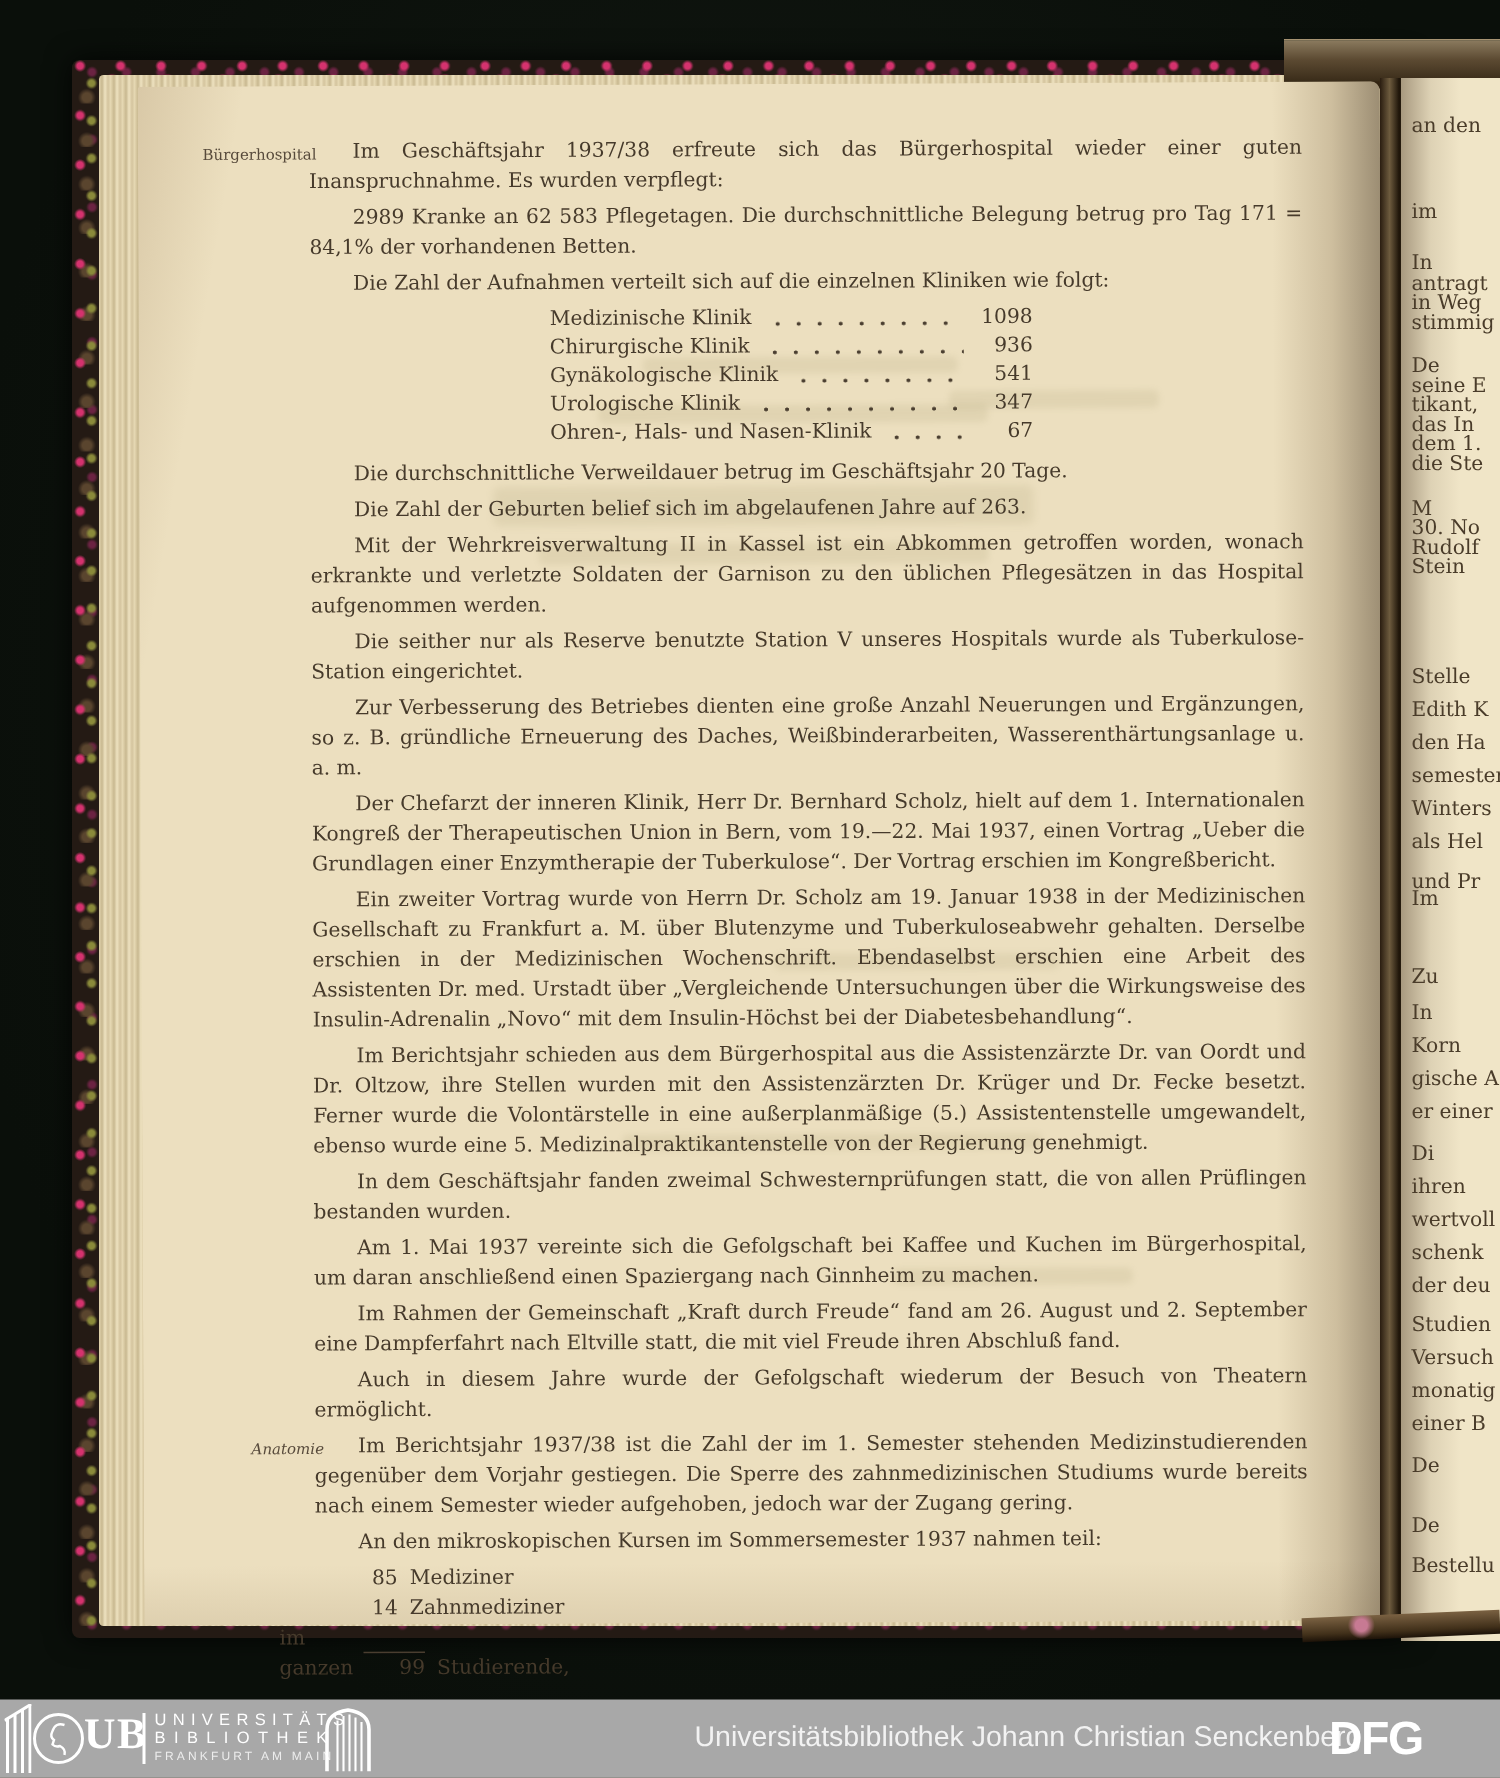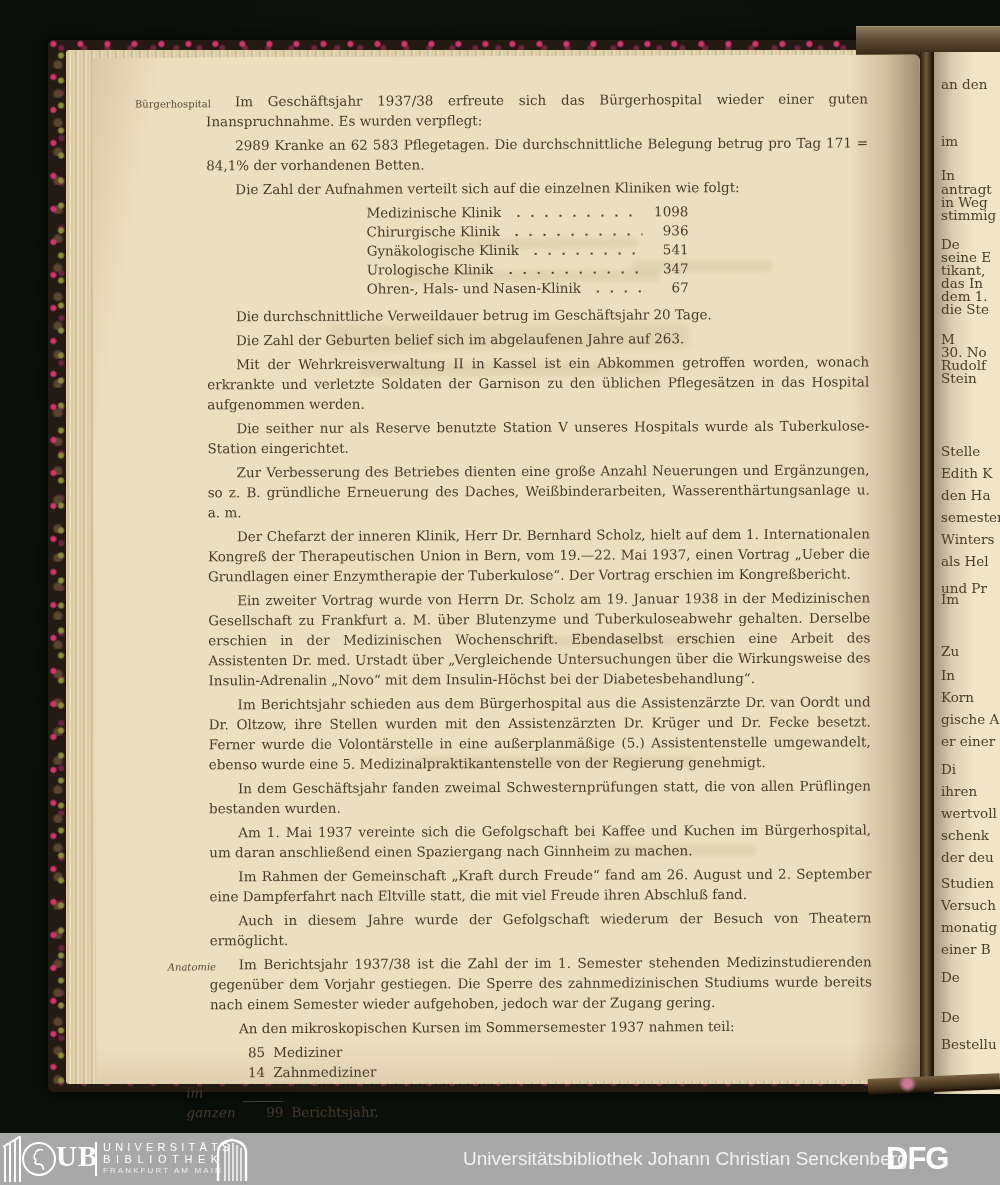--- a/index.html
+++ b/index.html
@@ -76,21 +76,21 @@
   .krow{display:flex;align-items:baseline;height:19px;}
   .klabel{white-space:nowrap;}
   .dots{flex:1;margin:0 6px;height:12px;align-self:flex-end;
     background-image:radial-gradient(circle,#4a3e30 1.1px,rgba(0,0,0,0) 1.4px);
     background-size:14px 8px;background-repeat:repeat-x;background-position:4px 70%;}
   .kval{width:40px;text-align:right;}
   
   .tally{margin-top:4px;}
   .trow{height:20px;}
   .tnum{display:inline-block;width:55px;text-align:right;margin-right:8px;}
-  .tprefix{display:inline-block;margin-left:-24px;width:56px;font-style:italic;}
+  .tprefix{display:inline-block;margin-left:-24px;width:56px;}
   .trow.total .tnum{width:23px;padding-left:18px;border-top:1.5px solid #4a3e30;}
   
   .ghost{position:absolute;background:#8f8656;opacity:.12;filter:blur(2px);border-radius:4px;}
   
   .footer{
     position:absolute;left:0;top:1133px;width:1000px;height:64px;background:#a8a8a8;
     font-family:"Liberation Sans", sans-serif;color:#fff;
   }
   .ub-lines{position:absolute;left:3px;top:3px;}
   .ub-circle{position:absolute;left:22px;top:9px;width:30px;height:30px;border:2px solid #fff;border-radius:50%;}
@@ -177,21 +177,21 @@
       <p class="para"><span>Auch in diesem Jahre wurde der Gefolgschaft wiederum der Besuch von Theatern ermöglicht.</span></p>
       <p class="para">
         <span class="marginalia m2">Anatomie</span>
         <span>Im Berichtsjahr 1937/38 ist die Zahl der im 1. Semester stehenden Medizinstudierenden gegenüber dem Vorjahr gestiegen. Die Sperre des zahnmedizinischen Studiums wurde bereits nach einem Semester wieder aufgehoben, jedoch war der Zugang gering.</span>
       </p>
       <p class="para"><span>An den mikroskopischen Kursen im Sommersemester 1937 nahmen teil:</span></p>
 
       <div class="tally">
         <div class="trow"><span class="tnum">85</span><span>Mediziner</span></div>
         <div class="trow"><span class="tnum">14</span><span>Zahnmediziner</span></div>
-        <div class="trow total"><span class="tprefix">im ganzen</span><span class="tnum">99</span><span>Berichtsjahr,</span></div>
+        <div class="trow total"><span class="tprefix">im ganzen</span><span class="tnum">99</span><span>Studierende,</span></div>
       </div>
     </div>
     <div class="gutter-shade"></div>
   </div>
 
   <div class="fold"></div>
 
   <div class="right-page">
     <div class="frag" style="top:24px">an den</div>
     <div class="frag" style="top:81px">im</div>

